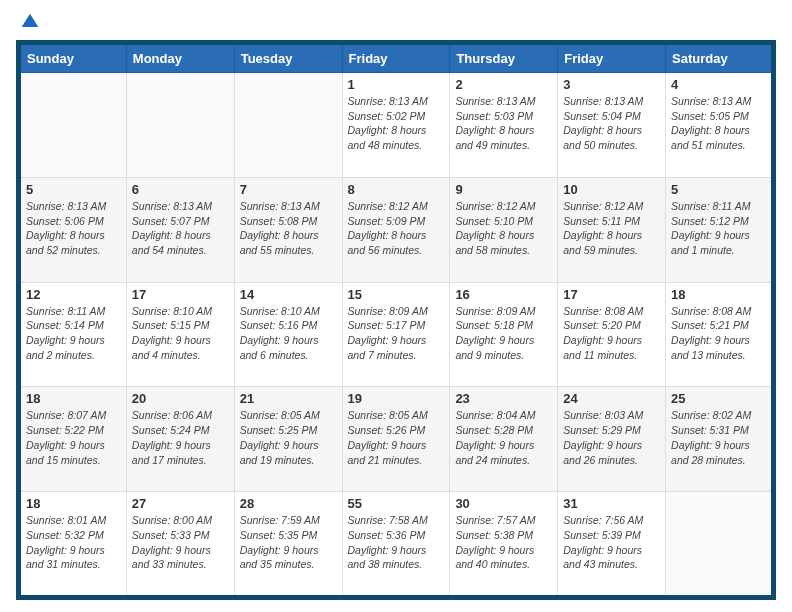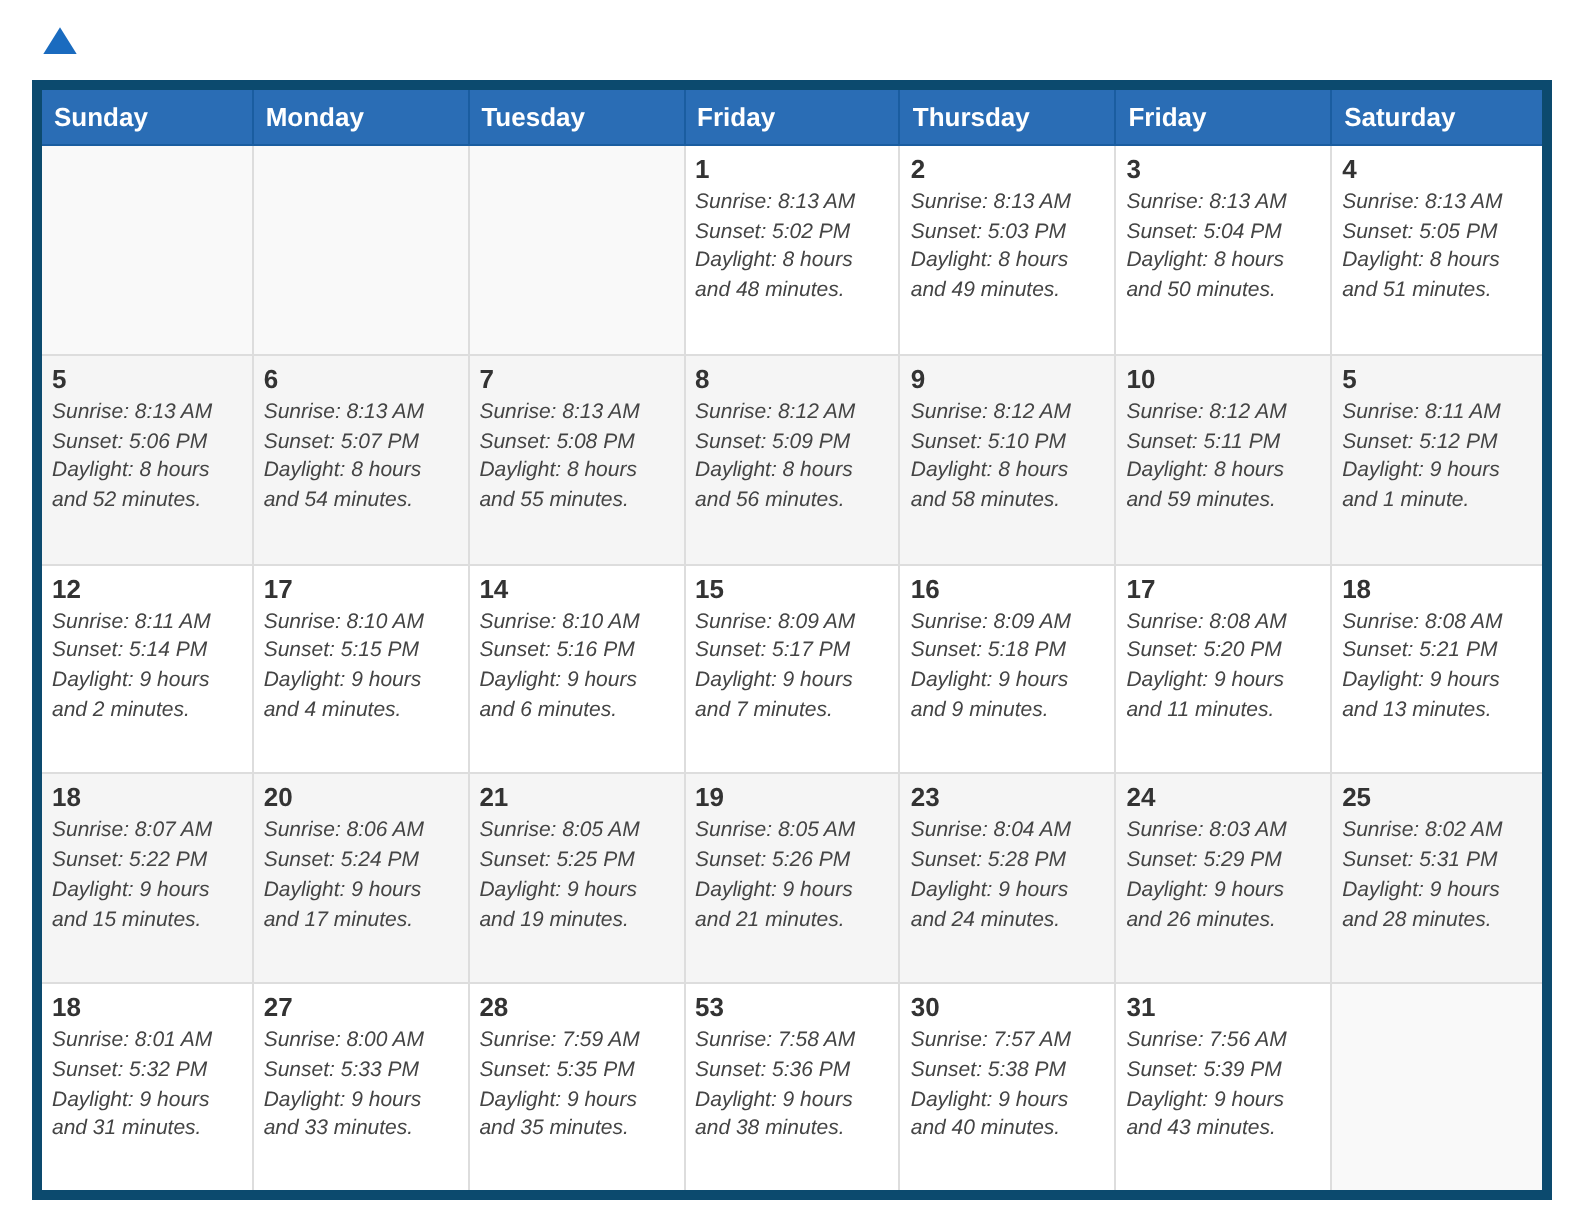--- a/index.html
+++ b/index.html
@@ -258,21 +258,21 @@
           </td>
           <td>
             <span class="day-num">27</span>
             <div class="day-info">Sunrise: 8:00 AM<br>Sunset: 5:33 PM<br>Daylight: 9 hours<br>and 33 minutes.</div>
           </td>
           <td>
             <span class="day-num">28</span>
             <div class="day-info">Sunrise: 7:59 AM<br>Sunset: 5:35 PM<br>Daylight: 9 hours<br>and 35 minutes.</div>
           </td>
           <td>
-            <span class="day-num">53</span>
+            <span class="day-num">55</span>
             <div class="day-info">Sunrise: 7:58 AM<br>Sunset: 5:36 PM<br>Daylight: 9 hours<br>and 38 minutes.</div>
           </td>
           <td>
             <span class="day-num">30</span>
             <div class="day-info">Sunrise: 7:57 AM<br>Sunset: 5:38 PM<br>Daylight: 9 hours<br>and 40 minutes.</div>
           </td>
           <td>
             <span class="day-num">31</span>
             <div class="day-info">Sunrise: 7:56 AM<br>Sunset: 5:39 PM<br>Daylight: 9 hours<br>and 43 minutes.</div>
           </td>

